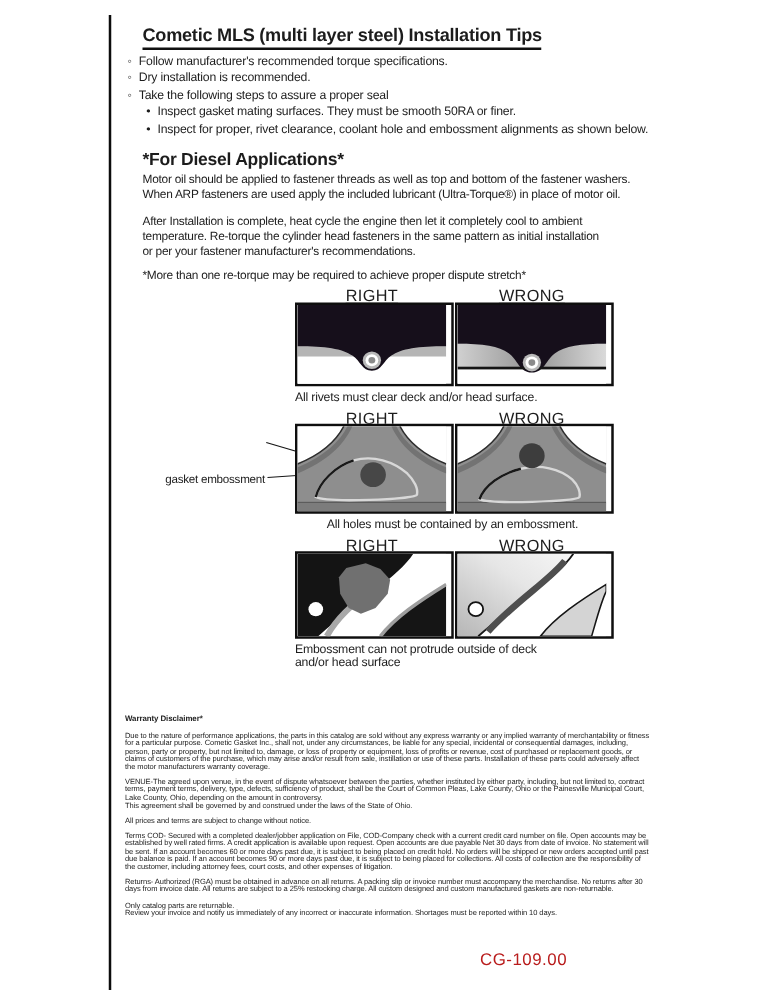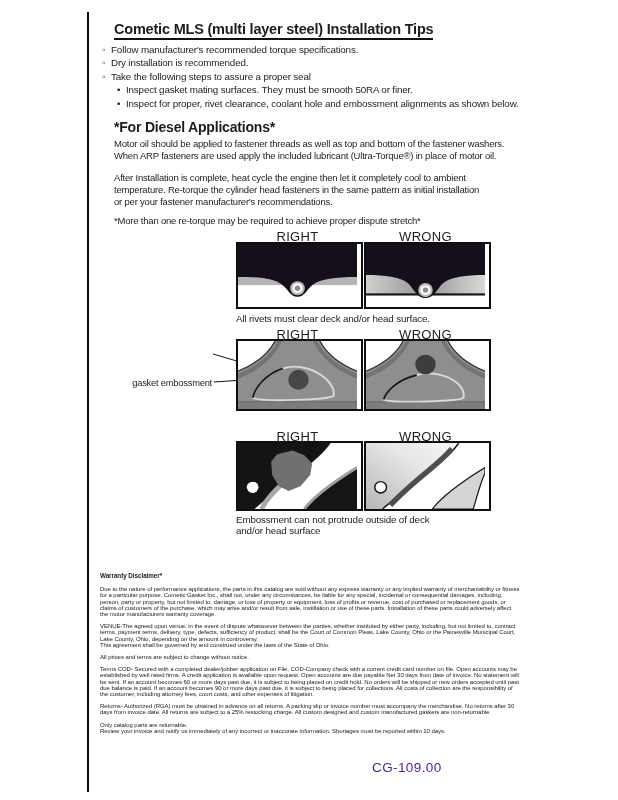--- a/index.html
+++ b/index.html
@@ -26,21 +26,21 @@
   .rw-label{font-size:13px;letter-spacing:0.3px;width:123px;text-align:center;text-decoration:underline;}
   .fig{
     width:123px;border:2px solid #0e0e0e;background:#fff;box-sizing:content-box;line-height:0;
   }
   .fig svg{display:block;}
   .cap{font-size:9.8px;letter-spacing:-0.15px;line-height:11px;}
   .side-label{font-size:9.3px;line-height:10.8px;letter-spacing:-0.2px;width:112px;text-align:right;}
   .footer{left:100px;top:573px;width:421px;font-size:6px;line-height:6.2px;letter-spacing:-0.05px;color:#222;}
   .footer h3{font-size:6.3px;margin:0 0 7px 0;}
   .footer p{margin:0 0 6px 0;}
-  .pagenum{left:372px;top:760px;font-size:13.5px;letter-spacing:0.4px;color:#4c1d95;}
+  .pagenum{left:384px;top:760px;font-size:13.5px;letter-spacing:0.4px;color:#b91c1c;}
 </style>
 </head>
 <body>
 
 <div class="page">
 
   <div class="abs vrule"></div>
 
   <h1 class="abs title">Cometic MLS (multi layer steel) Installation Tips</h1>
 
@@ -149,20 +149,21 @@
       <path d="M84,0 H122 V32 C103,24 90,12 84,0 Z" fill="#ffffff"></path>
       <path d="M84,0 C90,12 103,24 122,32" stroke="#2e2e2e" stroke-width="1.3" fill="none"></path>
       <rect x="0" y="64" width="122" height="1.2" fill="#5c5c5c"></rect>
       <rect x="0" y="65" width="122" height="7" fill="#7c7c7c"></rect>
       <path d="M18,62 C22,50 36,40 52,36 C68,32 84,36 94,45 C99,50 101,56 100,60 C97,64 27,66 18,62 Z" stroke="#d8d8d8" stroke-width="2" fill="none"></path>
       <path d="M18,62 C22,50 36,40 52,36" stroke="#191919" stroke-width="2" fill="none"></path>
       <circle cx="61" cy="25" r="10.5" fill="#3d3d3d"></circle>
     </svg>
   </div>
 
+  <div class="abs cap" style="left:237px;top:414px;width:250px;text-align:center;">All holes must be contained by an embossment.</div>
 
   <div class="abs rw-label" style="left:236px;top:429px;">RIGHT</div>
   <div class="abs rw-label" style="left:364px;top:429px;">WRONG</div>
 
   <div class="abs fig" style="left:236px;top:441px;">
     <svg width="119" height="66" viewBox="0 0 122 70" preserveAspectRatio="none">
       <rect x="0" y="0" width="122" height="70" fill="#ffffff"></rect>
       <path d="M0,0 H95 C82,20 52,38 17,70 H0 Z" fill="#141414"></path>
       <path d="M63,30 C45,42 32,55 24,70" stroke="#a8a8a8" stroke-width="5" fill="none"></path>
       <polygon points="40,12 56,8 68,13 76,22 74,34 64,46 52,51 42,46 35,34 34,20" fill="#707070"></polygon>

